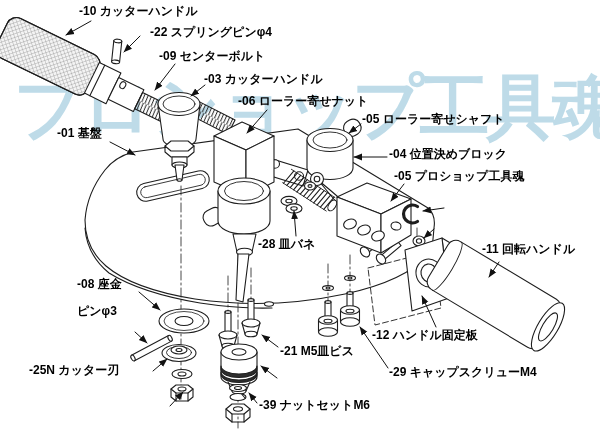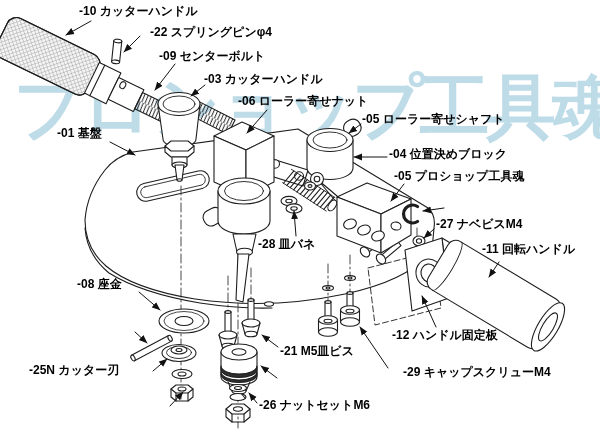--- a/index.html
+++ b/index.html
@@ -305,25 +305,25 @@
 
 <div class="lbl" style="left:79px;top:4px"><span>-10</span> <span>カッターハンドル</span></div>
 <div class="lbl" style="left:150px;top:25px"><span>-22</span> <span>スプリングピンφ4</span></div>
 <div class="lbl" style="left:159px;top:49px"><span>-09</span> <span>センターボルト</span></div>
 <div class="lbl" style="left:204px;top:72px"><span>-03</span> <span>カッターハンドル</span></div>
 <div class="lbl" style="left:238px;top:94px"><span>-06</span> <span>ローラー寄せナット</span></div>
 <div class="lbl" style="left:362px;top:112px"><span>-05</span> <span>ローラー寄せシャフト</span></div>
 <div class="lbl" style="left:57px;top:126px"><span>-01</span> <span>基盤</span></div>
 <div class="lbl" style="left:389px;top:147px"><span>-04</span> <span>位置決めブロック</span></div>
 <div class="lbl" style="left:394px;top:169px"><span>-05</span> <span>プロショップ工具魂</span></div>
-<div class="lbl" style="left:436px;top:217px"><span>-27</span> <span>ナベビスM4</span></div>
 <div class="lbl" style="left:482px;top:242px"><span>-11</span> <span>回転ハンドル</span></div>
 <div class="lbl" style="left:258px;top:237px"><span>-28</span> <span>皿バネ</span></div>
 <div class="lbl" style="left:77px;top:277px"><span>-08</span> <span>座金</span></div>
 <div class="lbl" style="left:37px;top:304px">
+      <div class="l2"><span>ピンφ3</span></div>
     </div>
 <div class="lbl" style="left:29px;top:363px"><span>-25N</span> <span>カッター刃</span></div>
 <div class="lbl" style="left:280px;top:344px"><span>-21</span> <span>M5皿ビス</span></div>
-<div class="lbl" style="left:392px;top:328px"><span>-12</span> <span>ハンドル固定板</span></div>
-<div class="lbl" style="left:403px;top:365px"><span>-29</span> <span>キャップスクリューM4</span></div>
-<div class="lbl" style="left:259px;top:398px"><span>-26</span> <span>ナットセットM6</span></div>
+<div class="lbl" style="left:372px;top:328px"><span>-12</span> <span>ハンドル固定板</span></div>
+<div class="lbl" style="left:389px;top:365px"><span>-29</span> <span>キャップスクリューM4</span></div>
+<div class="lbl" style="left:259px;top:398px"><span>-39</span> <span>ナットセットM6</span></div>
 
 </div>
 
 </body></html>

